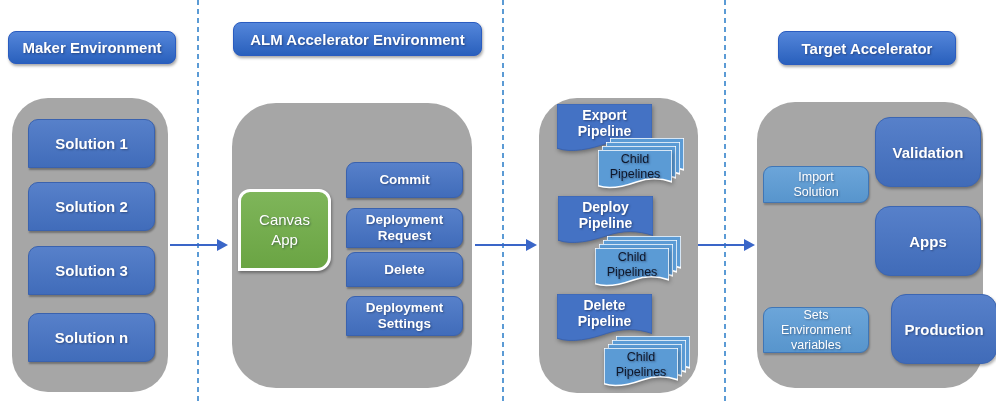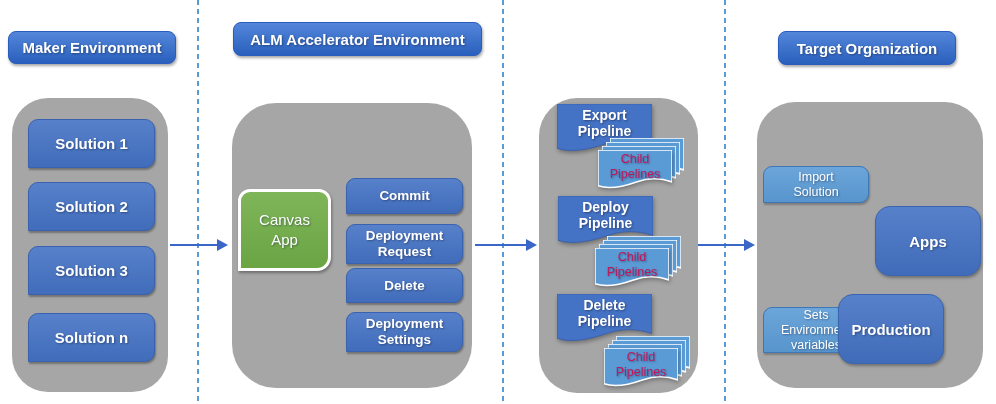--- a/index.html
+++ b/index.html
@@ -20,21 +20,21 @@
   .grp{position:absolute;background:var(--container_gray);}
   
   .bx{position:absolute;display:flex;align-items:center;justify-content:center;text-align:center;
     color:#fff;white-space:pre-line;box-sizing:border-box;
     text-shadow:1px 1px 2px rgba(20,30,60,.45);}
   .sol{background:linear-gradient(180deg,rgba(255,255,255,.10),rgba(0,0,0,.05)),var(--box_blue);
     border:1px solid var(--box_blue_border);border-radius:10px 10px 10px 0;
     box-shadow:1px 2px 2px rgba(0,0,0,.32);font-size:15px;font-weight:600;}
   .btn{background:linear-gradient(180deg,rgba(255,255,255,.10),rgba(0,0,0,.05)),var(--box_blue);
     border:1px solid var(--box_blue_border);border-radius:9px 9px 9px 0;
-    box-shadow:1px 2px 2px rgba(0,0,0,.32);font-size:13.5px;font-weight:600;line-height:16px;margin-top:16px;}
+    box-shadow:1px 2px 2px rgba(0,0,0,.32);font-size:13.5px;font-weight:600;line-height:16px;}
   .canvas{background:linear-gradient(180deg,rgba(255,255,255,.10),rgba(0,0,0,.05)),var(--green);
     border:3px solid #fff;border-radius:12px 12px 14px 0;
     box-shadow:1px 2px 3px rgba(0,0,0,.35);font-size:15px;font-weight:400;line-height:20px;}
   .step{background:linear-gradient(180deg,rgba(255,255,255,.10),rgba(0,0,0,.04)),var(--light_blue);
     border:1px solid var(--light_blue_border);border-radius:9px 9px 9px 0;
     box-shadow:1px 2px 2px rgba(0,0,0,.25);font-size:12.5px;font-weight:400;line-height:15px;}
   .env{background:linear-gradient(180deg,rgba(255,255,255,.10),rgba(0,0,0,.06)),var(--box_blue);
     border:1px solid #3c66b2;border-radius:15px;
     box-shadow:1px 2px 3px rgba(0,0,0,.32);font-size:15px;font-weight:600;}
   
@@ -42,39 +42,39 @@
   .doc svg{position:absolute;left:0;top:0;filter:drop-shadow(1px 2px 2px rgba(0,0,0,.35));}
   .doc svg path{fill:var(--box_blue);stroke:var(--box_blue_border);stroke-width:1;vector-effect:non-scaling-stroke;}
   .doc .lbl{position:absolute;left:0;top:0;right:0;bottom:14px;display:flex;align-items:center;justify-content:center;
     text-align:center;color:#fff;white-space:pre-line;font-size:14px;font-weight:600;line-height:16px;
     text-shadow:1px 1px 2px rgba(20,30,60,.5);}
   .stack{position:absolute;}
   .stack svg{position:absolute;}
   .stack svg path{fill:var(--light_blue);stroke:#fff;stroke-width:1.5;vector-effect:non-scaling-stroke;}
   .stack svg.front{filter:drop-shadow(1px 2px 2px rgba(0,0,0,.3));}
   .stack .lbl{position:absolute;left:0;top:12px;width:74px;height:34px;display:flex;align-items:center;justify-content:center;
-    text-align:center;color:#be185d;white-space:pre-line;font-size:12.5px;font-weight:400;line-height:15px;
+    text-align:center;color:#0f172a;white-space:pre-line;font-size:12.5px;font-weight:400;line-height:15px;
     text-shadow:1px 1px 2px rgba(20,30,60,.45);}
   
   .arrow{position:absolute;top:244px;height:2px;background:var(--arrow_blue);}
   .arrow::after{content:"";position:absolute;right:-11px;top:-5px;width:0;height:0;
     border-left:11px solid var(--arrow_blue);border-top:6px solid transparent;border-bottom:6px solid transparent;}
 </style>
 </head>
 <body>
 
 <div id="stage">
 
   <div class="sep" style="left:197px"></div>
   <div class="sep" style="left:502px"></div>
   <div class="sep" style="left:724px"></div>
 
   <div class="hdr" style="left:8px;top:31px;width:166px;height:31px">Maker Environment</div>
   <div class="hdr" style="left:233px;top:22px;width:247px;height:32px">ALM Accelerator Environment</div>
-  <div class="hdr" style="left:778px;top:31px;width:176px;height:32px">Target Organization</div>
+  <div class="hdr" style="left:778px;top:31px;width:176px;height:32px">Target Accelerator</div>
 
   <div class="grp" style="left:12px;top:98px;width:156px;height:294px;border-radius:36px"></div>
   <div class="grp" style="left:232px;top:103px;width:240px;height:285px;border-radius:44px"></div>
   <div class="grp" style="left:539px;top:98px;width:159px;height:295px;border-radius:38px"></div>
   <div class="grp" style="left:757px;top:102px;width:226px;height:286px;border-radius:38px"></div>
 
   <div class="bx sol" style="left:28px;top:119px;width:127px;height:49px">Solution 1</div>
   <div class="bx sol" style="left:28px;top:182px;width:127px;height:49px">Solution 2</div>
   <div class="bx sol" style="left:28px;top:246px;width:127px;height:49px">Solution 3</div>
   <div class="bx sol" style="left:28px;top:313px;width:127px;height:49px">Solution n</div>
@@ -158,20 +158,21 @@
       </svg>
     <div class="lbl">Child
 Pipelines</div>
   </div>
 
   <div class="bx step" style="left:763px;top:166px;width:106px;height:37px">Import
 Solution</div>
   <div class="bx step" style="left:763px;top:307px;width:106px;height:46px">Sets
 Environment
 variables</div>
+  <div class="bx env" style="left:875px;top:117px;width:106px;height:70px">Validation</div>
   <div class="bx env" style="left:875px;top:206px;width:106px;height:70px">Apps</div>
-  <div class="bx env" style="left:838px;top:294px;width:106px;height:70px">Production</div>
+  <div class="bx env" style="left:891px;top:294px;width:106px;height:70px">Production</div>
 
   <div class="arrow" style="left:170px;width:47px"></div>
   <div class="arrow" style="left:475px;width:51px"></div>
   <div class="arrow" style="left:698px;width:46px"></div>
 
 </div>
 
 </body></html>

